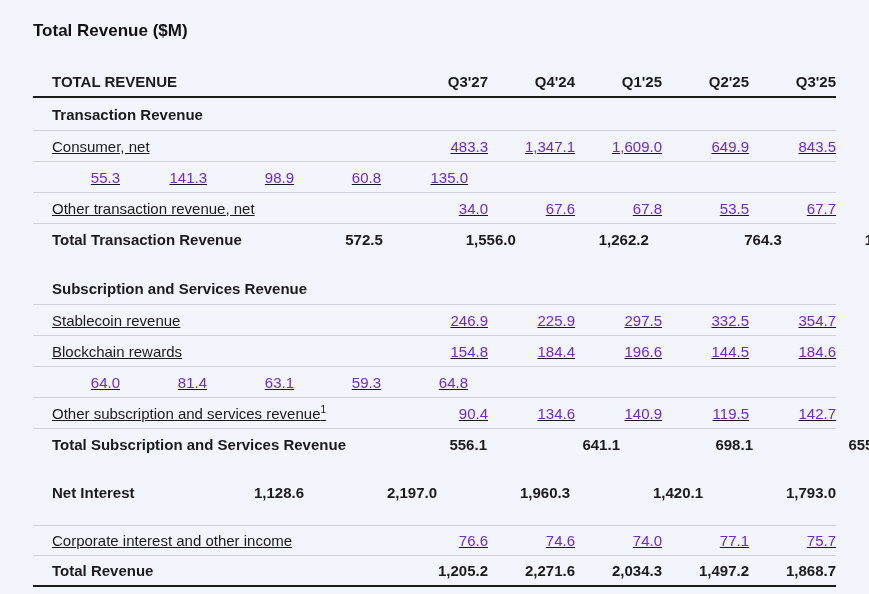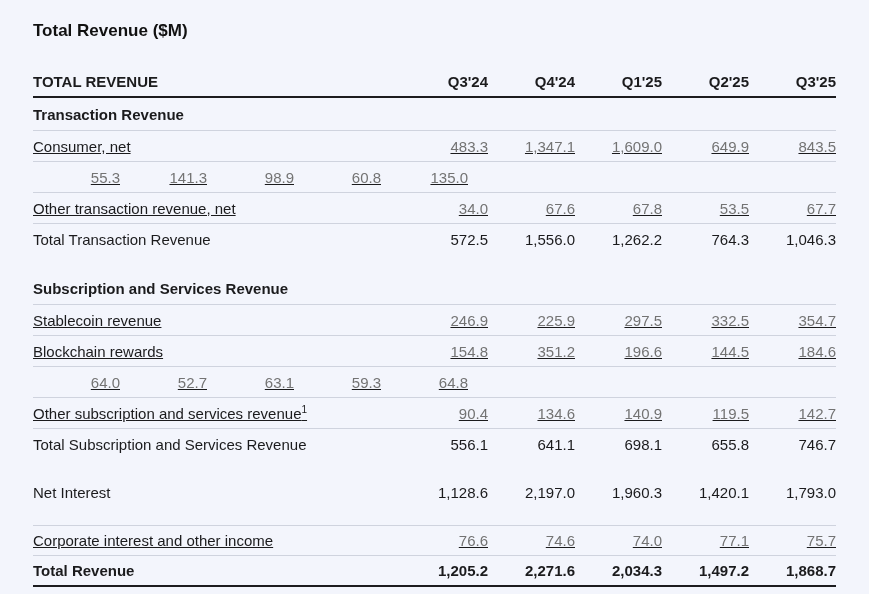--- a/index.html
+++ b/index.html
@@ -29,20 +29,21 @@
   .row{
     display:flex;
     align-items:center;
     min-height:31px;
   }
   .label{
     flex:1 1 auto;
     text-align:left;
     padding-right:8px;
     white-space:nowrap;
+    margin-left:19px;
   }
   .num{
     flex:0 0 87px;
     width:87px;
     text-align:right;
     white-space:nowrap;
   }
   .header-row{
     font-weight:700;
     min-height:32px;
@@ -50,43 +51,44 @@
   }
   .section-row{
     font-weight:700;
     min-height:33px;
     border-bottom:1px solid var(--line-light);
   }
   .data-row{
     border-bottom:1px solid var(--line-light);
     text-decoration:underline;
   }
-  .data-row .num{color:#737373;}
+  .data-row .num{color:#6d28d9;}
   .total-row{
-    font-weight:400;
+    font-weight:700;
+    gap:46px;
   }
   .grand-row{
     font-weight:700;
     border-bottom:2px solid var(--line-dark);
   }
   .bt{border-top:1px solid var(--line-light);}
   .spacer-row{min-height:17px;}
   sup{font-size:10px;line-height:0;}
 </style>
 </head>
 <body>
 
 <div class="page">
   <h1 class="page-title">Total Revenue ($M)</h1>
 
   <div class="table">
     <div class="row header-row">
       <div class="label">TOTAL REVENUE</div>
 
-    <div class="num">Q3'24</div>
+    <div class="num">Q3'27</div>
         <div class="num">Q4'24</div>
         <div class="num">Q1'25</div>
         <div class="num">Q2'25</div>
         <div class="num">Q3'25</div>
       </div>
     <div>
 
     <div class="row section-row">
           <div class="label">Transaction Revenue</div>
         </div>
@@ -129,28 +131,28 @@
           <div class="label">Stablecoin revenue</div>
           <div class="num">246.9</div>
           <div class="num">225.9</div>
           <div class="num">297.5</div>
           <div class="num">332.5</div>
           <div class="num">354.7</div>
         </div>
         <div class="row data-row">
           <div class="label">Blockchain rewards</div>
           <div class="num">154.8</div>
-          <div class="num">351.2</div>
+          <div class="num">184.4</div>
           <div class="num">196.6</div>
           <div class="num">144.5</div>
           <div class="num">184.6</div>
         </div>
         <div class="row data-row">
           <div class="num">64.0</div>
-          <div class="num">52.7</div>
+          <div class="num">81.4</div>
           <div class="num">63.1</div>
           <div class="num">59.3</div>
           <div class="num">64.8</div>
         </div>
         <div class="row data-row">
           <div class="label">Other subscription and services revenue<sup>1</sup></div>
           <div class="num">90.4</div>
           <div class="num">134.6</div>
           <div class="num">140.9</div>
           <div class="num">119.5</div>

